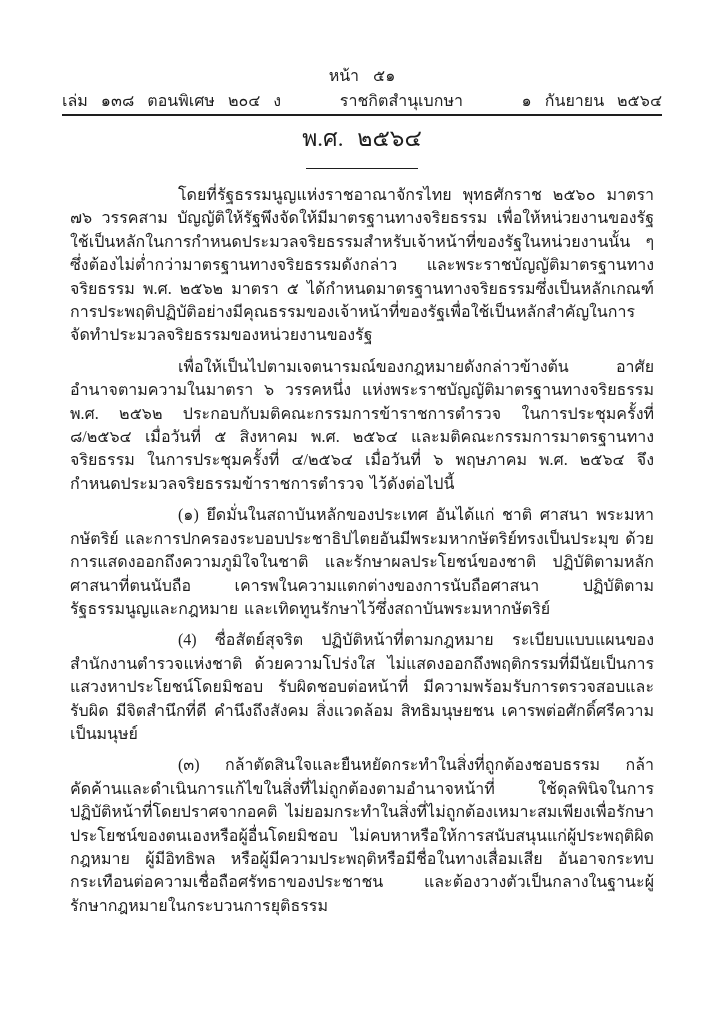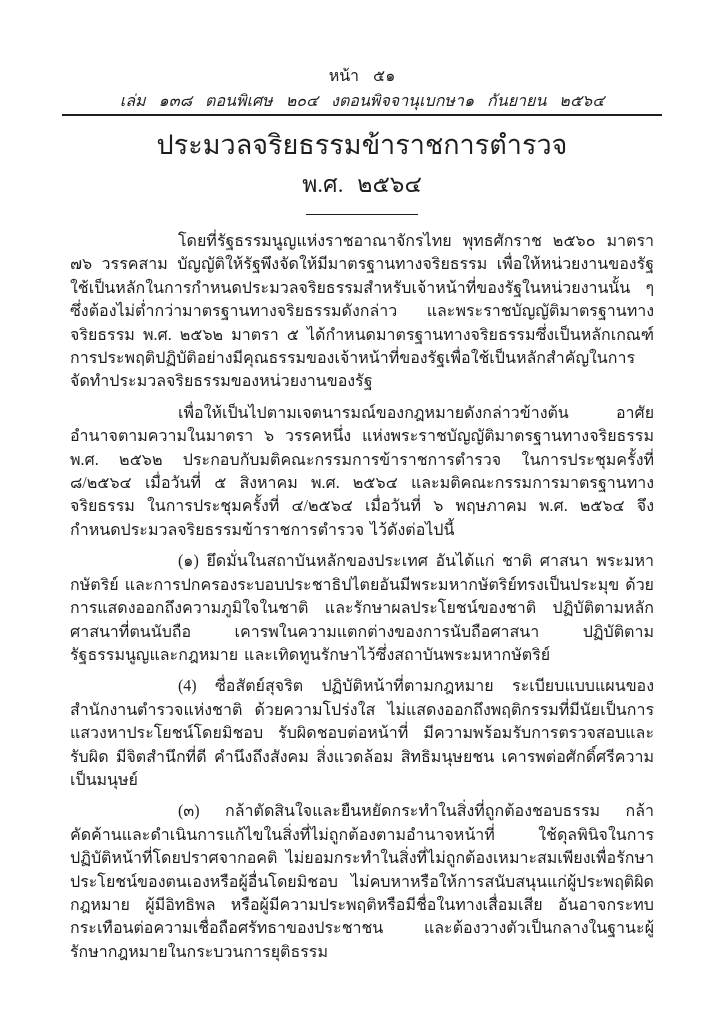--- a/index.html
+++ b/index.html
@@ -23,26 +23,25 @@
   }
   .page-label {
     padding-top: 66px;
     text-align: center;
     font-size: 16px;
     line-height: 20px;
     word-spacing: 10px;
   }
   .masthead {
     display: flex;
-    justify-content: center;
+    justify-content: space-between;
     align-items: baseline;
     margin: 5px 62px 0 62px;
     font-size: 16px;
     line-height: 20px;
-    font-style: italic;
   }
   .masthead .left  { word-spacing: 9px; }
   .masthead .right { word-spacing: 9px; }
   .header-rule {
     margin: 3px 62px 0 62px;
     border: none;
     border-top: 2.5px solid #1e1e1e;
     height: 0;
   }
   .doc-title {
@@ -80,27 +79,26 @@
 </style>
 </head>
 <body>
 
 <div class="page">
 
   <div class="page-label">หน้า ๕๑</div>
 
   <div class="masthead">
     <span class="left">เล่ม ๑๓๘ ตอนพิเศษ ๒๐๔ ง</span>
-    <span class="center">ตอนพิจจานุเบกษา</span>
+    <span class="center">ราชกิตสำนุเบกษา</span>
     <span class="right">๑ กันยายน ๒๕๖๔</span>
   </div>
 
   <hr class="header-rule">
 
-  <div class="doc-title">ประมวลจริยธรรมข้าราชการตำรวจ</div>
 
   <div class="doc-subtitle">พ.ศ. ๒๕๖๔</div>
 
   <hr class="title-divider">
 
   <div class="doc-body">
     <p>โดยที่รัฐธรรมนูญแห่งราชอาณาจักรไทย พุทธศักราช ๒๕๖๐ มาตรา ๗๖ วรรคสาม บัญญัติให้รัฐพึงจัดให้มีมาตรฐานทางจริยธรรม เพื่อให้หน่วยงานของรัฐใช้เป็นหลักในการกำหนดประมวลจริยธรรมสำหรับเจ้าหน้าที่ของรัฐในหน่วยงานนั้น ๆ ซึ่งต้องไม่ต่ำกว่ามาตรฐานทางจริยธรรมดังกล่าว และพระราชบัญญัติมาตรฐานทางจริยธรรม พ.ศ. ๒๕๖๒ มาตรา ๕ ได้กำหนดมาตรฐานทางจริยธรรมซึ่งเป็นหลักเกณฑ์การประพฤติปฏิบัติอย่างมีคุณธรรมของเจ้าหน้าที่ของรัฐเพื่อใช้เป็นหลักสำคัญในการจัดทำประมวลจริยธรรมของหน่วยงานของรัฐ</p>
     <p>เพื่อให้เป็นไปตามเจตนารมณ์ของกฎหมายดังกล่าวข้างต้น อาศัยอำนาจตามความในมาตรา ๖ วรรคหนึ่ง แห่งพระราชบัญญัติมาตรฐานทางจริยธรรม พ.ศ. ๒๕๖๒ ประกอบกับมติคณะกรรมการข้าราชการตำรวจ ในการประชุมครั้งที่ ๘/๒๕๖๔ เมื่อวันที่ ๕ สิงหาคม พ.ศ. ๒๕๖๔ และมติคณะกรรมการมาตรฐานทางจริยธรรม ในการประชุมครั้งที่ ๔/๒๕๖๔ เมื่อวันที่ ๖ พฤษภาคม พ.ศ. ๒๕๖๔ จึงกำหนดประมวลจริยธรรมข้าราชการตำรวจ ไว้ดังต่อไปนี้</p>
     <p>(๑) ยึดมั่นในสถาบันหลักของประเทศ อันได้แก่ ชาติ ศาสนา พระมหากษัตริย์ และการปกครองระบอบประชาธิปไตยอันมีพระมหากษัตริย์ทรงเป็นประมุข ด้วยการแสดงออกถึงความภูมิใจในชาติ และรักษาผลประโยชน์ของชาติ ปฏิบัติตามหลักศาสนาที่ตนนับถือ เคารพในความแตกต่างของการนับถือศาสนา ปฏิบัติตามรัฐธรรมนูญและกฎหมาย และเทิดทูนรักษาไว้ซึ่งสถาบันพระมหากษัตริย์</p>
     <p>(4) ซื่อสัตย์สุจริต ปฏิบัติหน้าที่ตามกฎหมาย ระเบียบแบบแผนของสำนักงานตำรวจแห่งชาติ ด้วยความโปร่งใส ไม่แสดงออกถึงพฤติกรรมที่มีนัยเป็นการแสวงหาประโยชน์โดยมิชอบ รับผิดชอบต่อหน้าที่ มีความพร้อมรับการตรวจสอบและรับผิด มีจิตสำนึกที่ดี คำนึงถึงสังคม สิ่งแวดล้อม สิทธิมนุษยชน เคารพต่อศักดิ์ศรีความเป็นมนุษย์</p>

